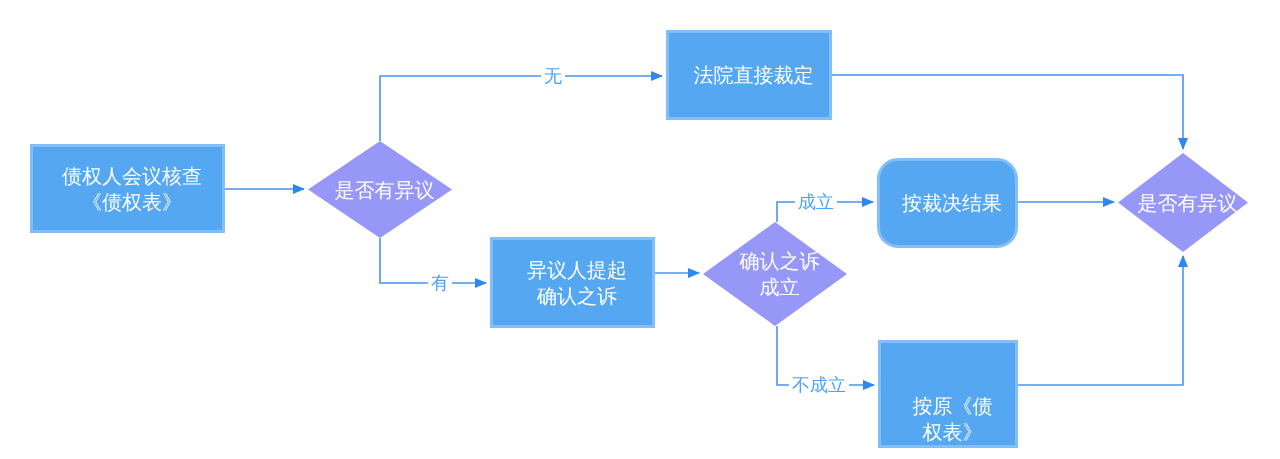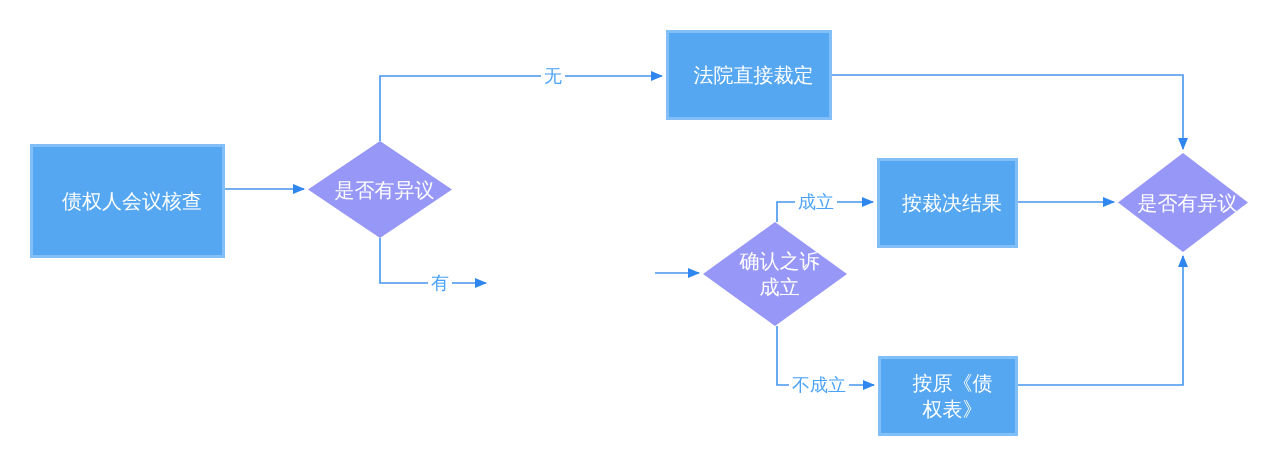--- a/index.html
+++ b/index.html
@@ -75,43 +75,48 @@
     <polyline points="380,141 380,76 662,76" marker-end="url(#arrow)"></polyline>
     <polyline points="380,238 380,283 486,283" marker-end="url(#arrow)"></polyline>
     <polyline points="655,273 699,273" marker-end="url(#arrow)"></polyline>
     <polyline points="777,222 777,202 873,202" marker-end="url(#arrow)"></polyline>
     <polyline points="1018,202 1114,202" marker-end="url(#arrow)"></polyline>
     <polyline points="777,326 777,385 874,385" marker-end="url(#arrow)"></polyline>
     <polyline points="1018,385 1183,385 1183,256" marker-end="url(#arrow)"></polyline>
     <polyline points="832,75 1183,75 1183,149" marker-end="url(#arrow)"></polyline>
   </svg>
 
-  <div class="node rect-node" style="left:30px; top:144px; width:195px; height:114px;">
+  <div class="node rect-node" style="left:30px; top:144px; width:195px; height:89px;">
     <div>债权人会议核查</div>
+    <div>《债权表》</div>
   </div>
 
   <div class="node diamond-node" style="left:308px; top:141px; width:144px; height:97px;">
     <div>是否有异议</div>
   </div>
 
   <div class="node rect-node" style="left:666px; top:30px; width:166px; height:90px;">
     <div>法院直接裁定</div>
   </div>
 
+  <div class="node rect-node" style="left:490px; top:237px; width:165px; height:91px;">
+    <div>异议人提起</div>
+    <div>确认之诉</div>
+  </div>
 
   <div class="node diamond-node" style="left:703px; top:222px; width:144px; height:104px;">
     <div>确认之诉</div>
     <div>成立</div>
   </div>
 
-  <div class="node rect-node" style="left:877px; top:158px; width:141px; height:90px;">
+  <div class="node rect-node" style="left:877px; top:158px; width:141px; height:90px;border-radius:21px;">
     <div>按裁决结果</div>
   </div>
 
-  <div class="node rect-node" style="left:878px; top:356px; width:140px; height:80px;">
+  <div class="node rect-node" style="left:878px; top:340px; width:140px; height:108px;justify-content:flex-end;">
     <div>按原《债</div>
     <div>权表》</div>
   </div>
 
   <div class="node diamond-node" style="left:1118px; top:153px; width:130px; height:99px;">
     <div>是否有异议</div>
   </div>
 
   <span class="edge-label" style="left:553px; top:76px;">无</span>
   <span class="edge-label" style="left:440px; top:283px;">有</span>

